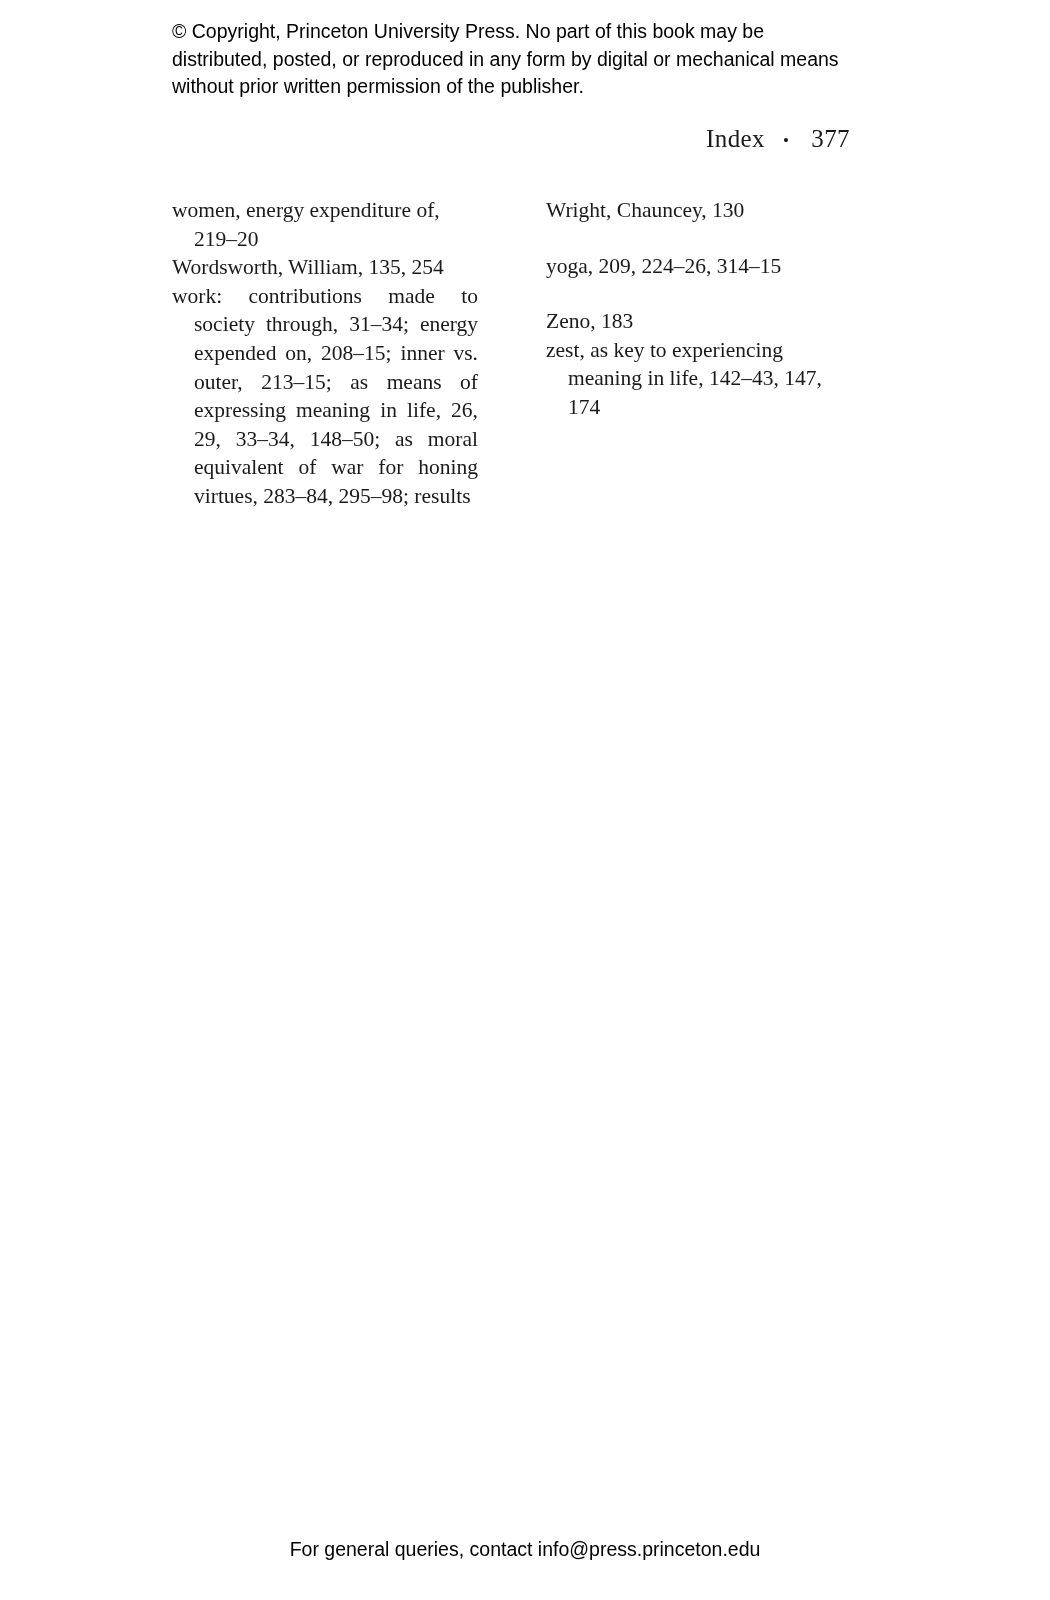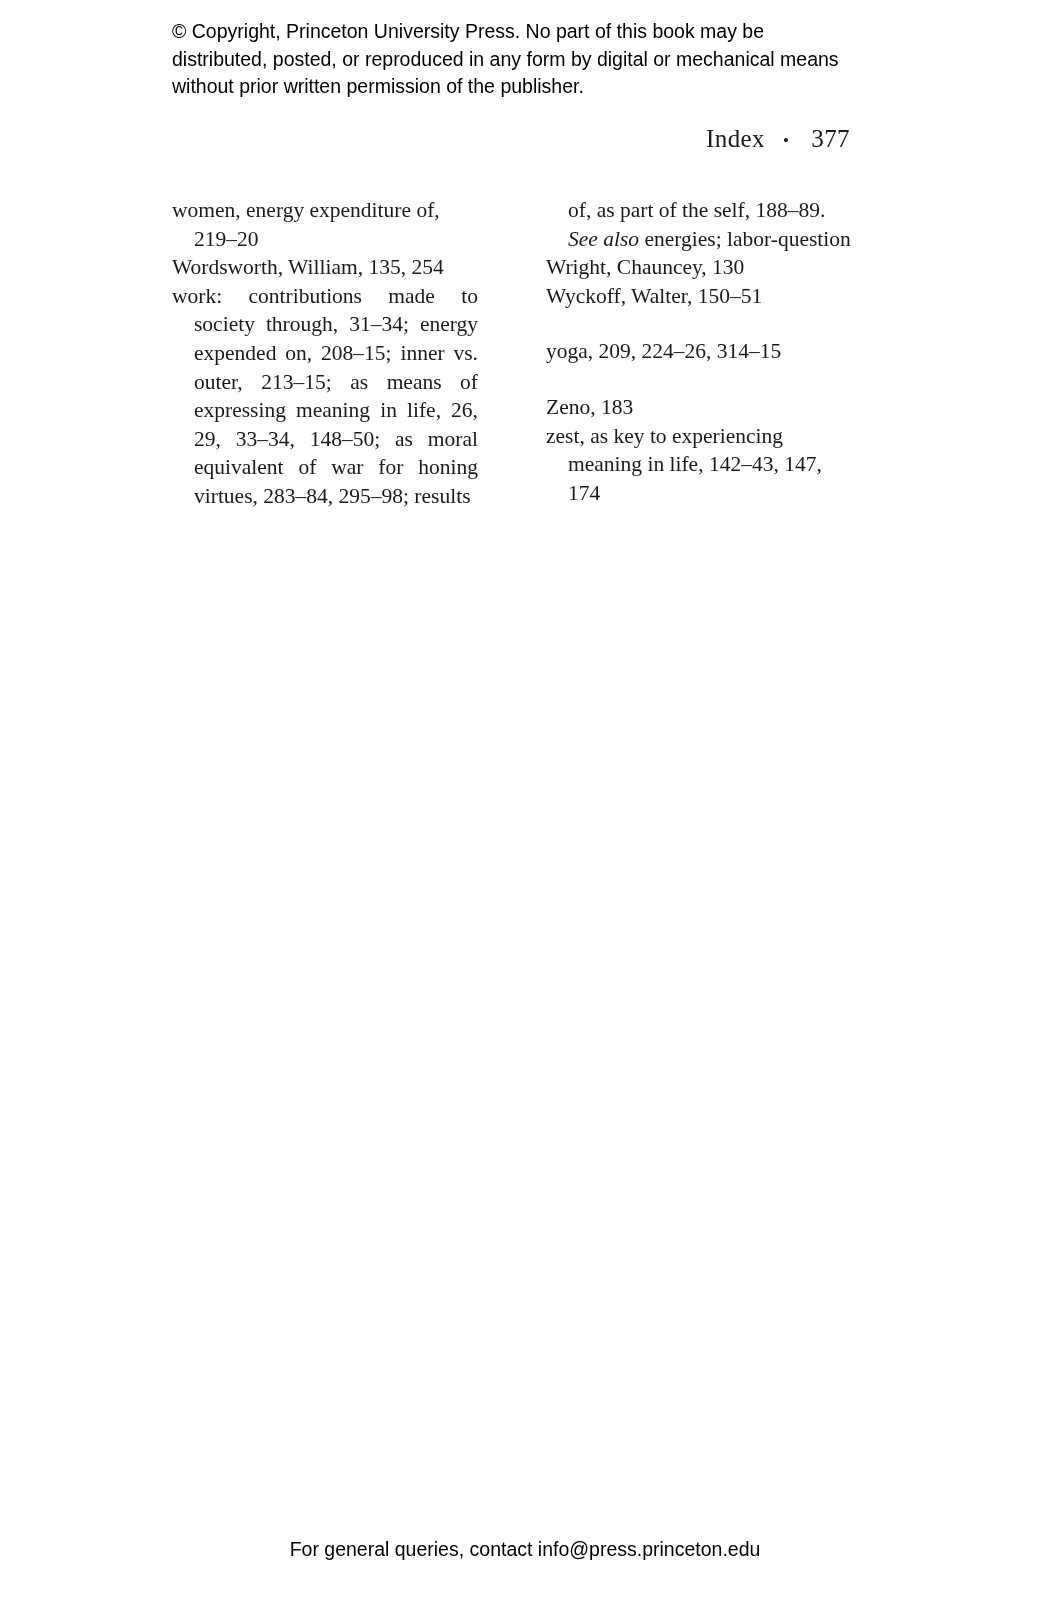--- a/index.html
+++ b/index.html
@@ -112,23 +112,21 @@
 
 <div class="index-body">
 
   <div class="index-column">
     <div class="index-entry">women, energy expenditure of, 219–20</div>
     <div class="index-entry">Wordsworth, William, 135, 254</div>
     <div class="index-entry justify-block">work: contributions made to society through, 31–34; energy expended on, 208–15; inner vs. outer, 213–15; as means of expressing meaning in life, 26, 29, 33–34, 148–50; as moral equivalent of war for honing virtues, 283–84, 295–98; results</div>
   </div>
 
   <div class="index-column">
-    <div class="index-entry continuation"><span>of, as part of the self, 188–89. </span><em>See also</em><span> energies; labor-question</span></div>
     <div class="index-entry">Wright, Chauncey, 130</div>
-    <div class="index-entry">Wyckoff, Walter, 150–51</div>
     <div class="group-gap"></div>
     <div class="index-entry">yoga, 209, 224–26, 314–15</div>
     <div class="group-gap"></div>
     <div class="index-entry">Zeno, 183</div>
     <div class="index-entry">zest, as key to experiencing meaning in life, 142–43, 147, 174</div>
   </div>
 
 </div>
 
 <div class="footer-note">For general queries, contact info@press.princeton.edu</div>

